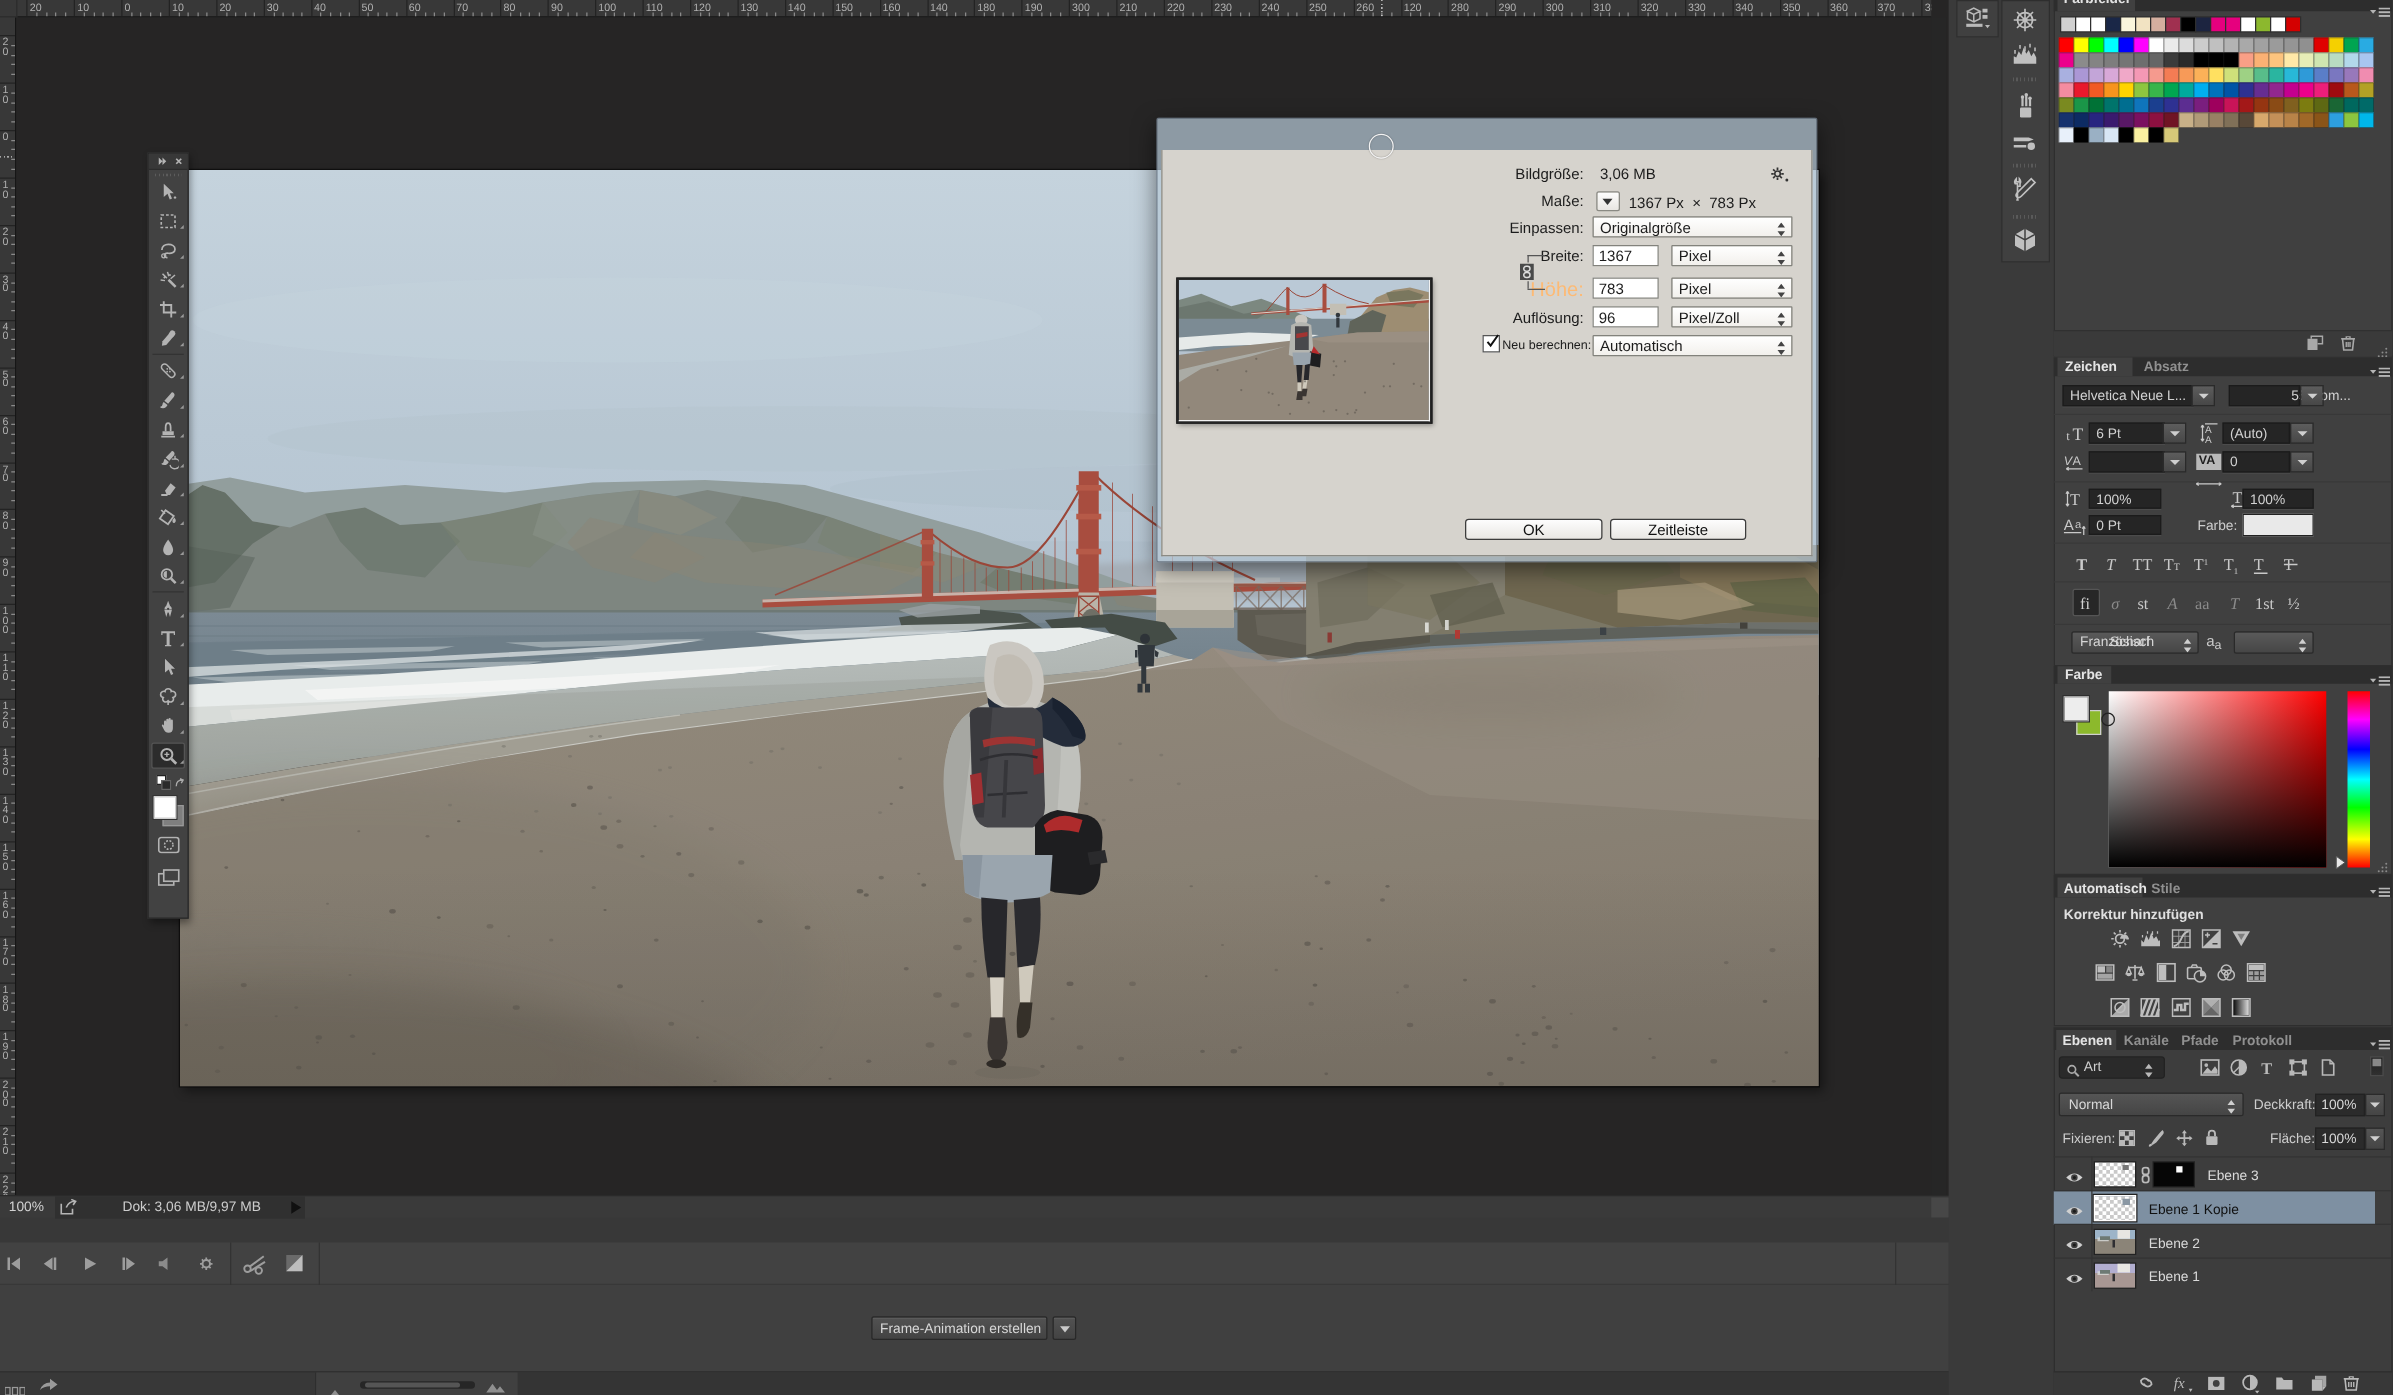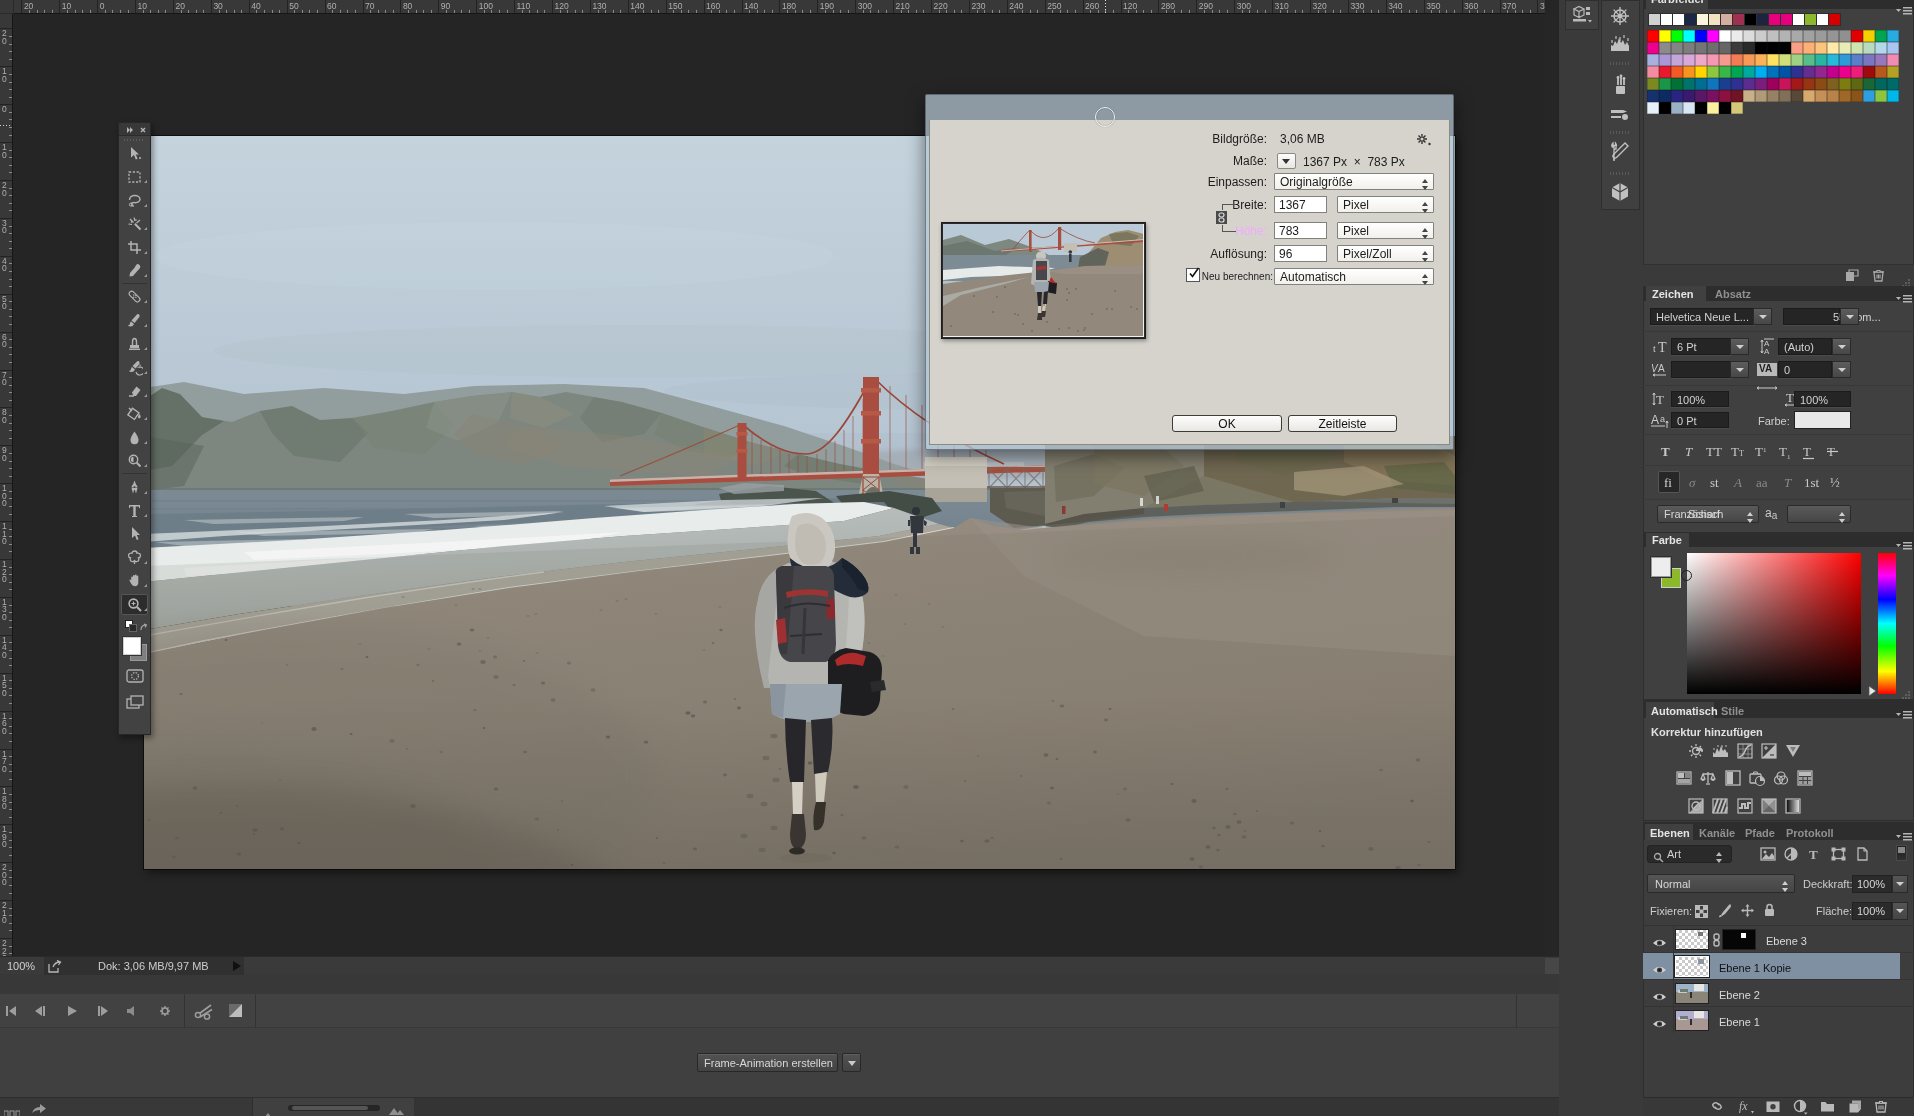--- a/index.html
+++ b/index.html
@@ -1781,21 +1781,21 @@
         <path d="M4,0 L7,4 L1,4 Z M4,11 L7,7 L1,7 Z" fill="#444"></path>
       </svg></div>
 <div class="abs" style="left:1157px;top:198px;width:110px;text-align:right;font-size:12px;color:#1c1c1c">Breite:</div>
 <div class="abs" style="left:1274px;top:196px;width:53px;height:17px;background:#fff;border:1px solid #82827c"></div>
     <div class="abs" style="left:1279px;top:198px;font-size:12px;color:#1c1c1c">1367</div>
 <div class="abs" style="left:1337px;top:196px;width:97px;height:17px;background:linear-gradient(#ffffff,#f2f0ec);border:1px solid #82827c;border-radius:1px"></div>
     <div class="abs" style="left:1343px;top:198px;font-size:12px;color:#1c1c1c">Pixel</div>
     <div class="abs" style="left:1421px;top:199px"><svg width="8" height="11" viewBox="0 0 8 11">
         <path d="M4,0 L7,4 L1,4 Z M4,11 L7,7 L1,7 Z" fill="#444"></path>
       </svg></div>
-<div class="abs" style="left:1157px;top:224px;width:110px;text-align:right;font-size:12px;color:#f0abfc">Höhe:</div>
+<div class="abs" style="left:1157px;top:224px;width:110px;text-align:right;font-size:16px;color:#fdba74">Höhe:</div>
 <div class="abs" style="left:1274px;top:222px;width:53px;height:17px;background:#fff;border:1px solid #82827c"></div>
     <div class="abs" style="left:1279px;top:224px;font-size:12px;color:#1c1c1c">783</div>
 <div class="abs" style="left:1337px;top:222px;width:97px;height:17px;background:linear-gradient(#ffffff,#f2f0ec);border:1px solid #82827c;border-radius:1px"></div>
     <div class="abs" style="left:1343px;top:224px;font-size:12px;color:#1c1c1c">Pixel</div>
     <div class="abs" style="left:1421px;top:225px"><svg width="8" height="11" viewBox="0 0 8 11">
         <path d="M4,0 L7,4 L1,4 Z M4,11 L7,7 L1,7 Z" fill="#444"></path>
       </svg></div>
 <div class="abs" style="left:1157px;top:247px;width:110px;text-align:right;font-size:12px;color:#1c1c1c">Auflösung:</div>
 <div class="abs" style="left:1274px;top:245px;width:53px;height:17px;background:#fff;border:1px solid #82827c"></div>
     <div class="abs" style="left:1279px;top:247px;font-size:12px;color:#1c1c1c">96</div>

